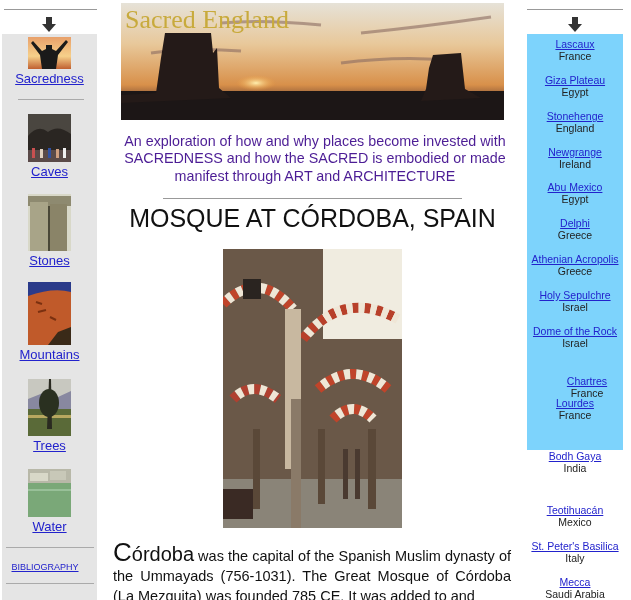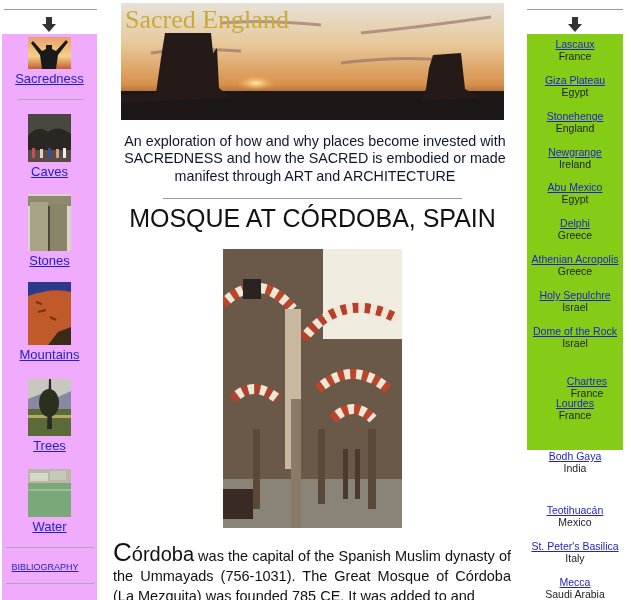--- a/index.html
+++ b/index.html
@@ -1,31 +1,31 @@
 <!DOCTYPE html>
 <html><head>
 <meta charset="utf-8">
 <style>
   html,body{margin:0;padding:0;background:#fff;}
   body{width:631px;height:600px;overflow:hidden;position:relative;font-family:"Liberation Sans",sans-serif;}
   a{color:#1a0dab;color:#2222cc;text-decoration:underline;}
   .topline{position:absolute;top:9px;height:1px;background:#999;}
-  .lside{position:absolute;left:2px;top:34px;width:95px;height:566px;background:#f0abfc;}
-  .rside{position:absolute;left:527px;top:34px;width:96px;height:416px;background:#84cc16;}
+  .lside{position:absolute;left:2px;top:34px;width:95px;height:566px;background:#e5e5e5;}
+  .rside{position:absolute;left:527px;top:34px;width:96px;height:416px;background:#7dd3fc;}
   .litem{position:absolute;left:0;width:95px;text-align:center;}
   .thumb{display:block;margin:0 auto;}
   .litem a{font-size:13px;display:block;margin-top:2px;}
   .lhr{position:absolute;height:1px;background:#aaa;}
   .bib{position:absolute;left:0;width:86px;text-align:center;font-size:9px;top:528px;}
   .ritem{position:absolute;left:0;width:96px;text-align:center;font-size:10.5px;line-height:12px;}
   .ritem a{display:block;}
   .ritem .country{color:#222;}
   .banner{position:absolute;left:121px;top:3px;width:383px;height:117px;overflow:hidden;}
   .banner-title{position:absolute;left:4px;top:2px;font-family:"Liberation Serif",serif;font-size:26px;color:#c8aa3c;}
-  .intro{position:absolute;left:110px;top:133px;width:410px;text-align:center;color:#0f172a;font-size:14.3px;line-height:17.3px;}
+  .intro{position:absolute;left:110px;top:133px;width:410px;text-align:center;color:#4c1d95;font-size:14.3px;line-height:17.3px;}
   .mhr{position:absolute;left:163px;top:198px;width:299px;height:1px;background:#999;}
   .title{position:absolute;left:110px;top:204px;width:405px;text-align:center;font-size:25px;color:#111;}
   .photo{position:absolute;left:223px;top:249px;width:179px;height:279px;overflow:hidden;}
   .body{position:absolute;left:113px;top:542px;width:398px;font-size:14.5px;line-height:20px;color:#111;text-align:justify;}
   .dropcap{font-size:26px;}
 </style>
 </head>
 <body>
 
 <div class="topline" style="left:4px;width:93px;"></div>

